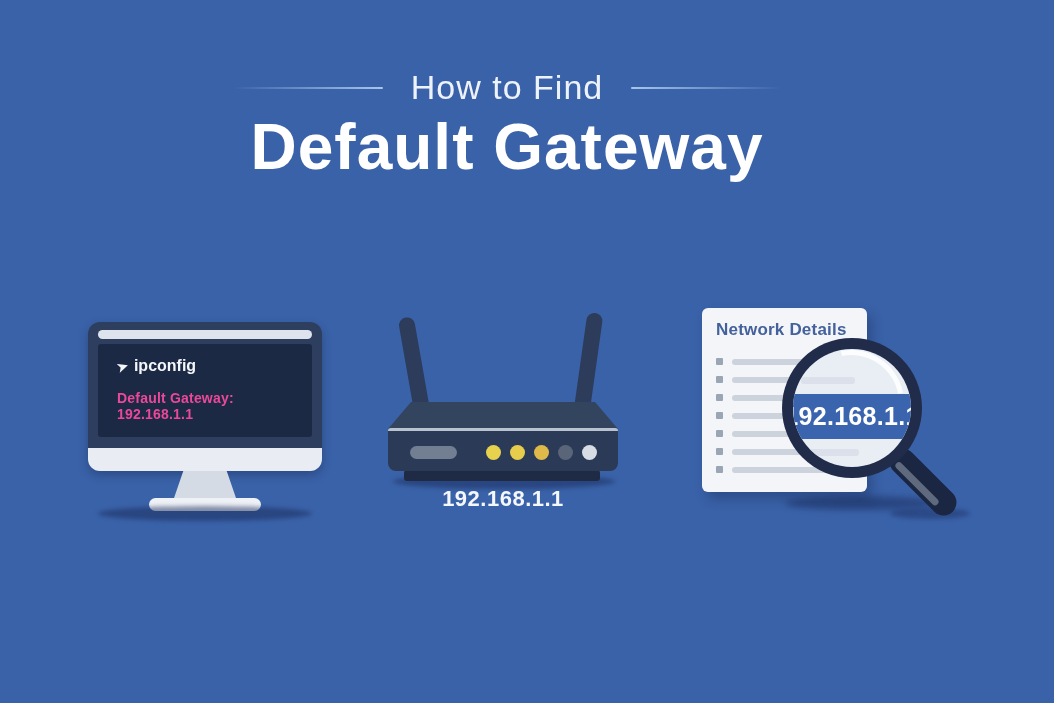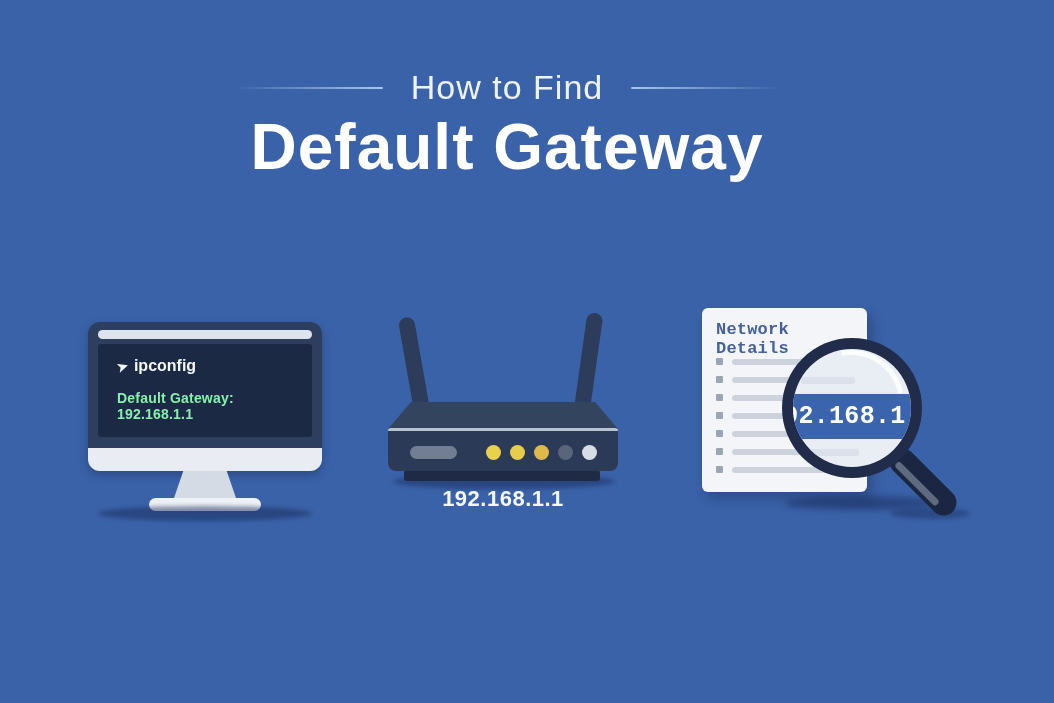--- a/index.html
+++ b/index.html
@@ -30,41 +30,41 @@
 
   
   .monitor{position:absolute;left:88px;top:322px;width:234px;}
   .monitor-shadow{position:absolute;left:10px;top:184px;width:214px;height:15px;border-radius:50%;background:var(--shadow);filter:blur(2px);}
   .monitor-body{position:relative;width:234px;border-radius:12px;overflow:hidden;box-shadow:0 4px 10px rgba(18,32,70,.35);}
   .monitor-dark{position:relative;height:126px;background:var(--monitor-frame);}
   .monitor-topbar{position:absolute;left:10px;right:10px;top:8px;height:9px;border-radius:5px;background:#dde4ee;}
   .screen{position:absolute;left:10px;right:10px;top:22px;height:93px;background:var(--screen);border-radius:3px;padding:13px 0 0 19px;}
   .term-line1{font-size:16px;font-weight:700;color:#f3f6fa;}
   .prompt-icon{display:inline-block;transform:rotate(-18deg);margin-right:6px;font-size:13px;}
-  .term-line2{margin-top:15px;font-size:14px;font-weight:700;color:#86efac;letter-spacing:.2px;}
+  .term-line2{margin-top:15px;font-size:14px;font-weight:700;color:#ec4899;letter-spacing:.2px;}
   .monitor-chin{height:23px;background:#e9edf3;}
   .monitor-neck{width:62px;height:27px;margin:0 auto;background:#d5dbe5;clip-path:polygon(15% 0,85% 0,100% 100%,0 100%);}
   .monitor-base{width:112px;height:13px;margin:0 auto;background:#eef1f6;border-radius:7px;}
 
   
   .router{position:absolute;left:385px;top:308px;width:240px;}
   .antenna{position:absolute;width:16px;background:#2c3c5a;border-radius:8px;transform-origin:50% 100%;}
   .antenna-left{left:30px;top:8px;height:100px;transform:rotate(-10deg);}
   .antenna-right{left:188px;top:4px;height:104px;transform:rotate(8deg);}
   .router-shadow{position:absolute;left:8px;top:166px;width:222px;height:15px;border-radius:50%;background:var(--shadow);filter:blur(2px);}
   .router-top{position:absolute;left:3px;top:94px;width:230px;height:27px;background:var(--router-top);clip-path:polygon(10% 0,90% 0,100% 100%,0 100%);}
   .router-face{position:absolute;left:3px;top:120px;width:230px;height:43px;background:var(--router-body);border-radius:3px 3px 8px 8px;border-top:3px solid #b9c2cf;}
   .router-vent{position:absolute;left:22px;top:15px;width:47px;height:13px;border-radius:7px;background:#727e92;}
   .leds{position:absolute;left:98px;top:14px;display:flex;gap:9px;align-items:center;}
   .led{width:15px;height:15px;border-radius:50%;}
   .router-bottom{position:absolute;left:19px;top:162px;width:196px;height:11px;background:#1f2b45;border-radius:3px;}
   .router-ip{position:absolute;left:10px;top:178px;width:216px;text-align:center;font-size:22px;font-weight:700;color:#f4f7fb;letter-spacing:.5px;}
 
   
-  .docgroup{position:absolute;left:690px;top:300px;width:300px;height:240px;font-family:Liberation Mono, monospace;}
+  .docgroup{position:absolute;left:690px;top:300px;width:300px;height:240px;}
   .doc-shadow{position:absolute;left:95px;top:196px;width:150px;height:14px;border-radius:50%;background:var(--shadow);filter:blur(3px);}
   .handle-shadow{position:absolute;left:200px;top:208px;width:80px;height:11px;border-radius:50%;background:rgba(23,41,90,.42);filter:blur(2px);}
   .paper{position:absolute;left:12px;top:8px;width:165px;height:184px;background:var(--paper);border-radius:6px;box-shadow:5px 7px 12px rgba(18,32,70,.32);}
   .paper-title{position:absolute;left:14px;top:12px;font-size:17px;font-weight:700;color:var(--paper-title);letter-spacing:.2px;}
   .doc-rows{position:absolute;left:14px;top:50px;display:flex;flex-direction:column;gap:11px;}
   .doc-row{display:flex;align-items:center;gap:9px;height:7px;}
   .bullet{width:7px;height:7px;background:#9aa6b4;border-radius:1px;flex:none;}
   .bar{height:6px;border-radius:3px;background:#cdd3dc;}
 
   .magnifier{position:absolute;left:92px;top:38px;width:140px;height:140px;}

